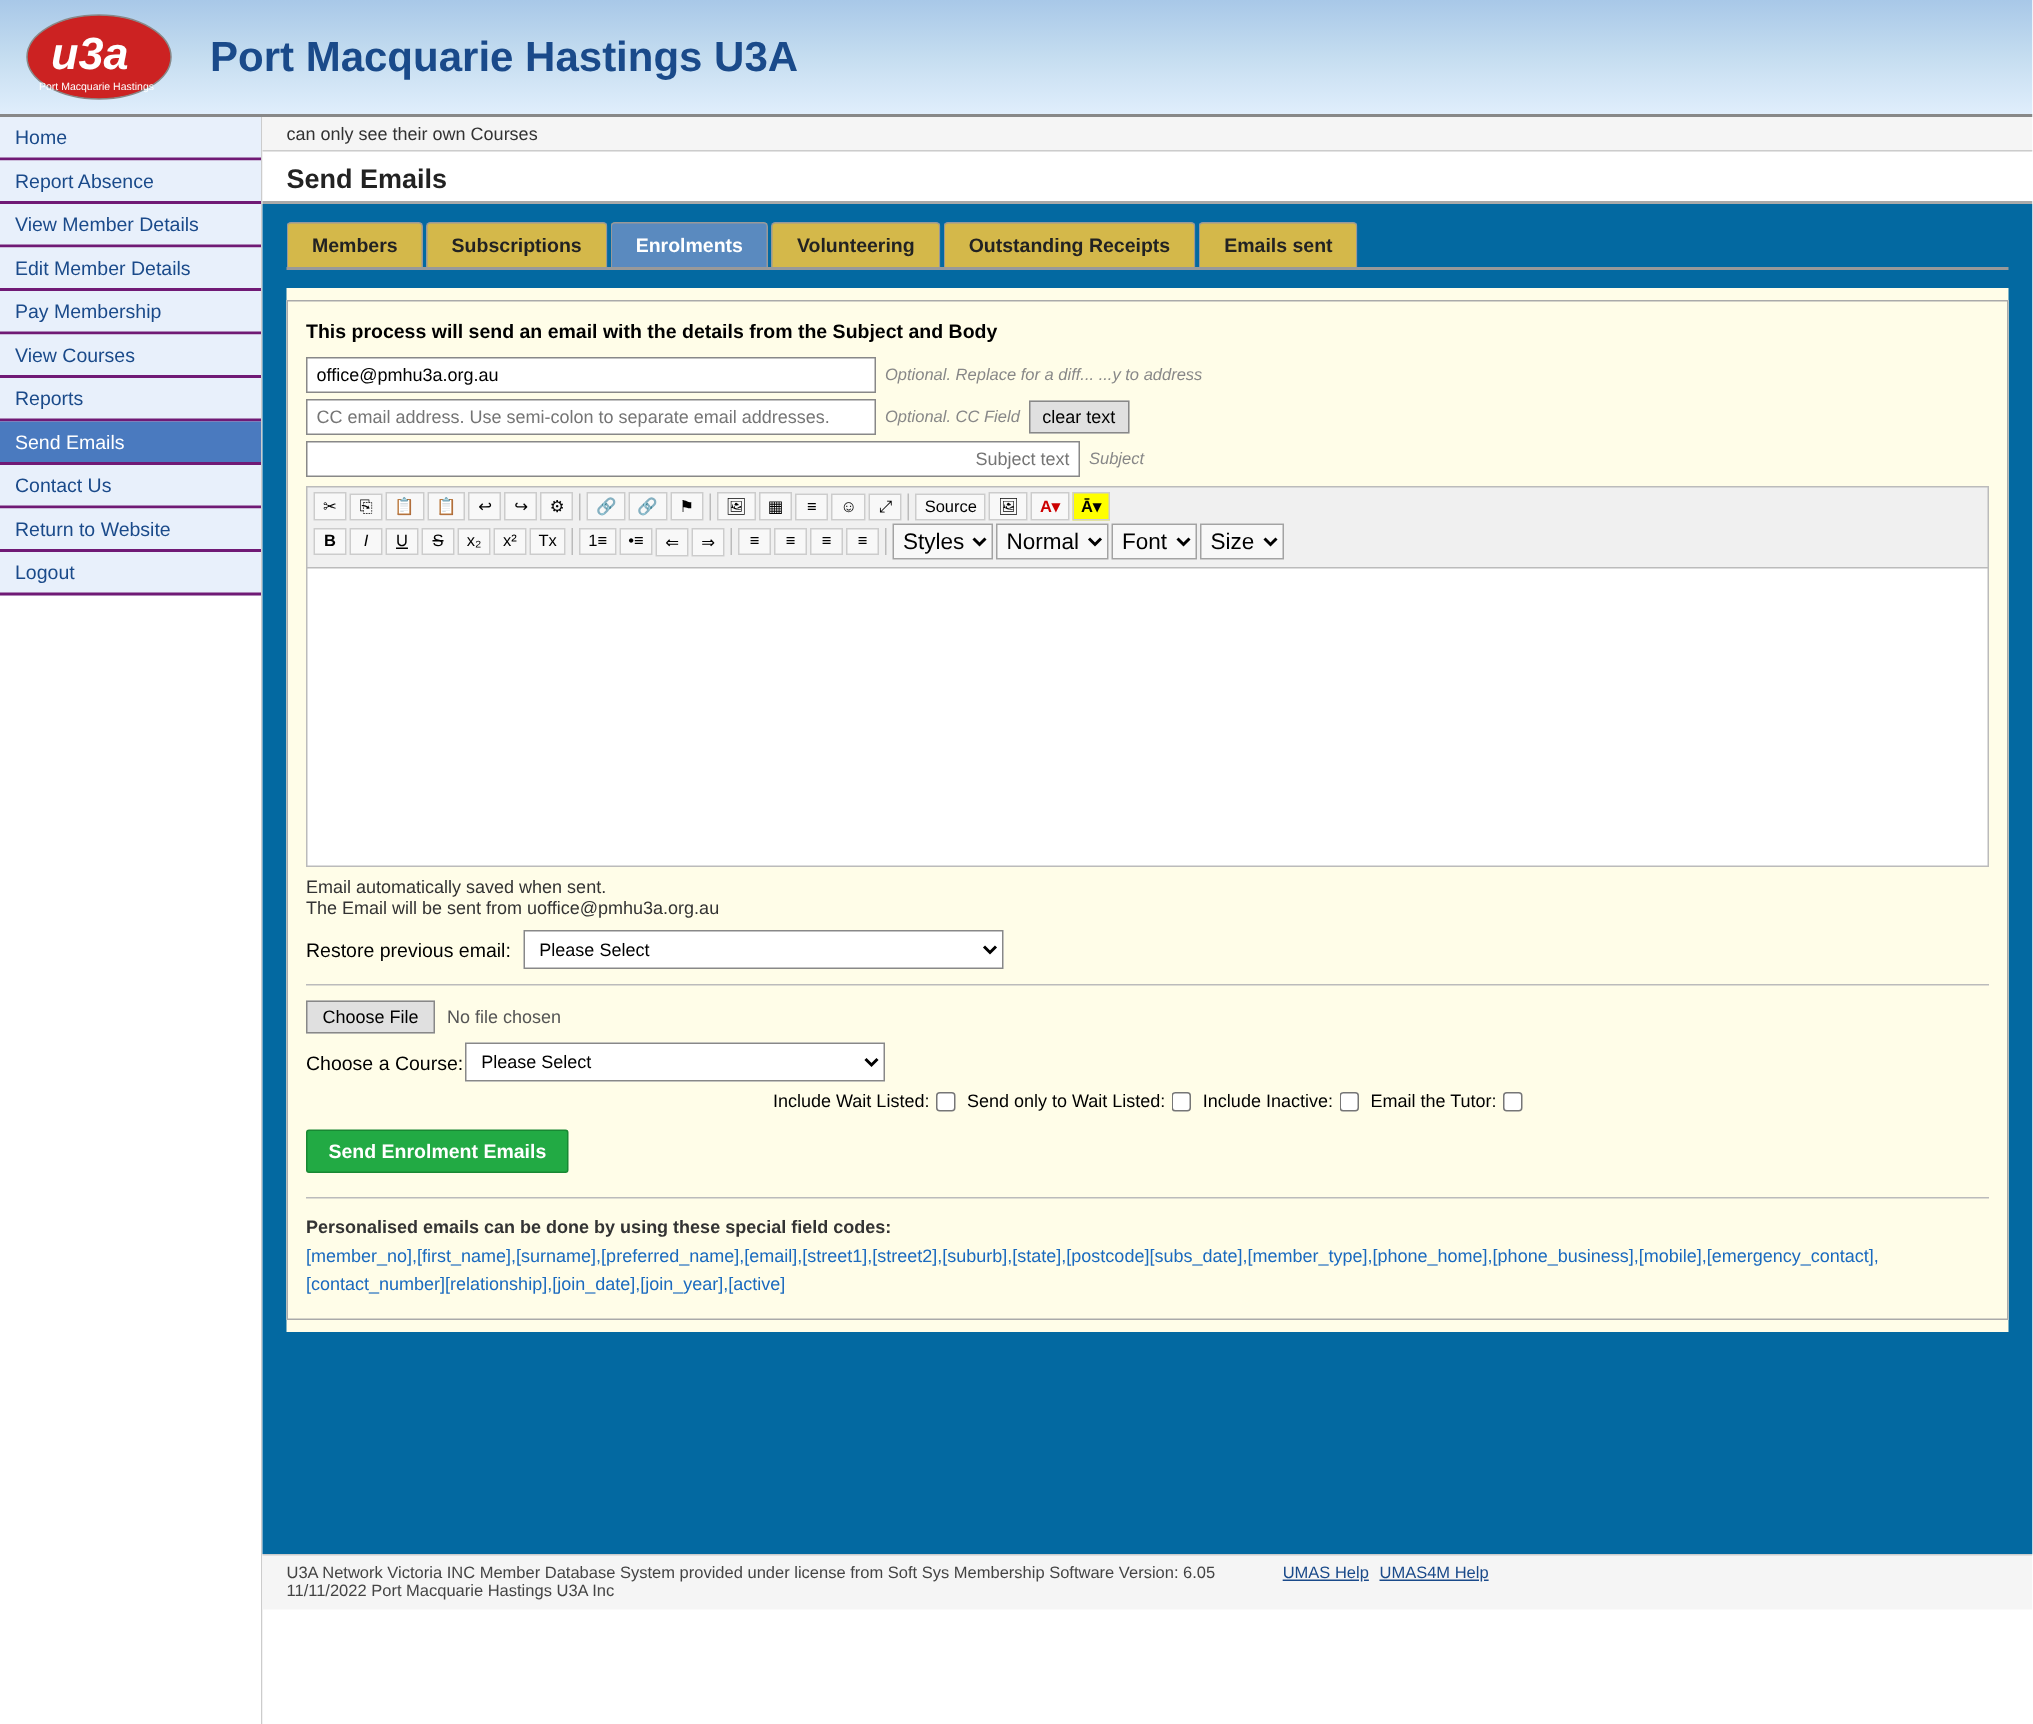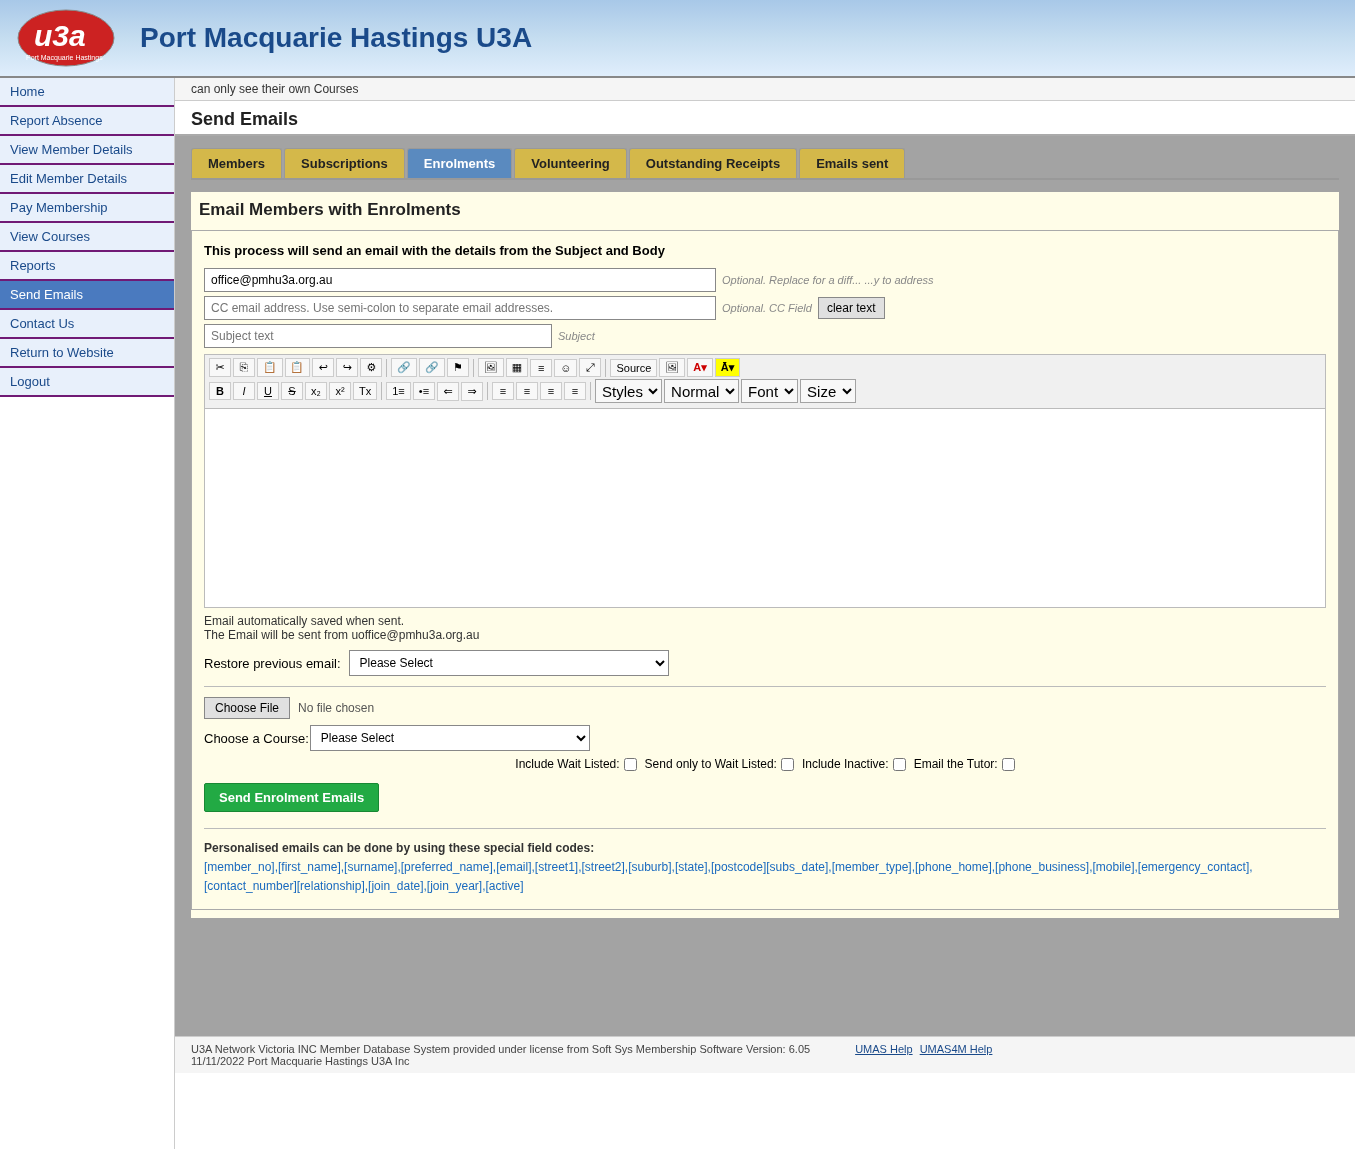--- a/index.html
+++ b/index.html
@@ -69,21 +69,21 @@
       font-size: 18px;
       font-weight: bold;
       color: #222;
       border-bottom: 2px solid #aaa;
       margin-bottom: 0;
     }
 
     
     #content-area {
       padding: 12px 16px;
-      background: #a3a3a3;
+      background: #0369a1;
       min-height: 900px;
     }
 
     
     #tabs {
       display: flex;
       margin-bottom: 12px;
       border-bottom: 2px solid #999;
     }
     .tab-btn {
@@ -132,21 +132,21 @@
       align-items: center;
       margin-bottom: 4px;
       gap: 6px;
     }
     .form-input {
       border: 1px solid #888;
       padding: 4px 6px;
       font-size: 12px;
       background: #fff;
     }
-    .form-input-wide { width: 512px; }
+    .form-input-wide { width: 380px; }
     .optional-hint {
       font-size: 11px;
       color: #888;
       font-style: italic;
     }
     .clear-btn {
       border: 1px solid #888;
       background: #e0e0e0;
       padding: 3px 8px;
       font-size: 12px;
@@ -374,41 +374,40 @@
       <div id="tabs">
         <button class="tab-btn">Members</button>
         <button class="tab-btn">Subscriptions</button>
         <button class="tab-btn active">Enrolments</button>
         <button class="tab-btn">Volunteering</button>
         <button class="tab-btn">Outstanding Receipts</button>
         <button class="tab-btn">Emails sent</button>
       </div>
 
       <div id="email-form-area">
-        <div id="email-section-title">Email Members with Enrolments</div>
 
         <div id="email-form-inner">
           <div class="form-desc">This process will send an email with the details from the Subject and Body</div>
 
           
           <div class="form-row">
             <input class="form-input form-input-wide" type="text" value="office@pmhu3a.org.au" style="">
             <span class="optional-hint">Optional. Replace for a diff... ...y to address</span>
           </div>
 
           
           <div class="form-row">
             <input class="form-input form-input-wide" type="text" placeholder="CC email address. Use semi-colon to separate email addresses." style="">
             <span class="optional-hint">Optional. CC Field</span>
             <button class="clear-btn">clear text</button>
           </div>
 
           
           <div class="subject-row">
-            <input class="form-input" style="width: 348px;" type="text" placeholder="Subject text">
+            <input class="form-input" style="width: 516px; text-align: right;" type="text" placeholder="Subject text">
             <span class="subject-hint">Subject</span>
           </div>
 
           
           <div id="editor-toolbar">
             <div class="toolbar-row">
               <button class="toolbar-btn">✂</button>
               <button class="toolbar-btn">⎘</button>
               <button class="toolbar-btn">📋</button>
               <button class="toolbar-btn">📋</button>

